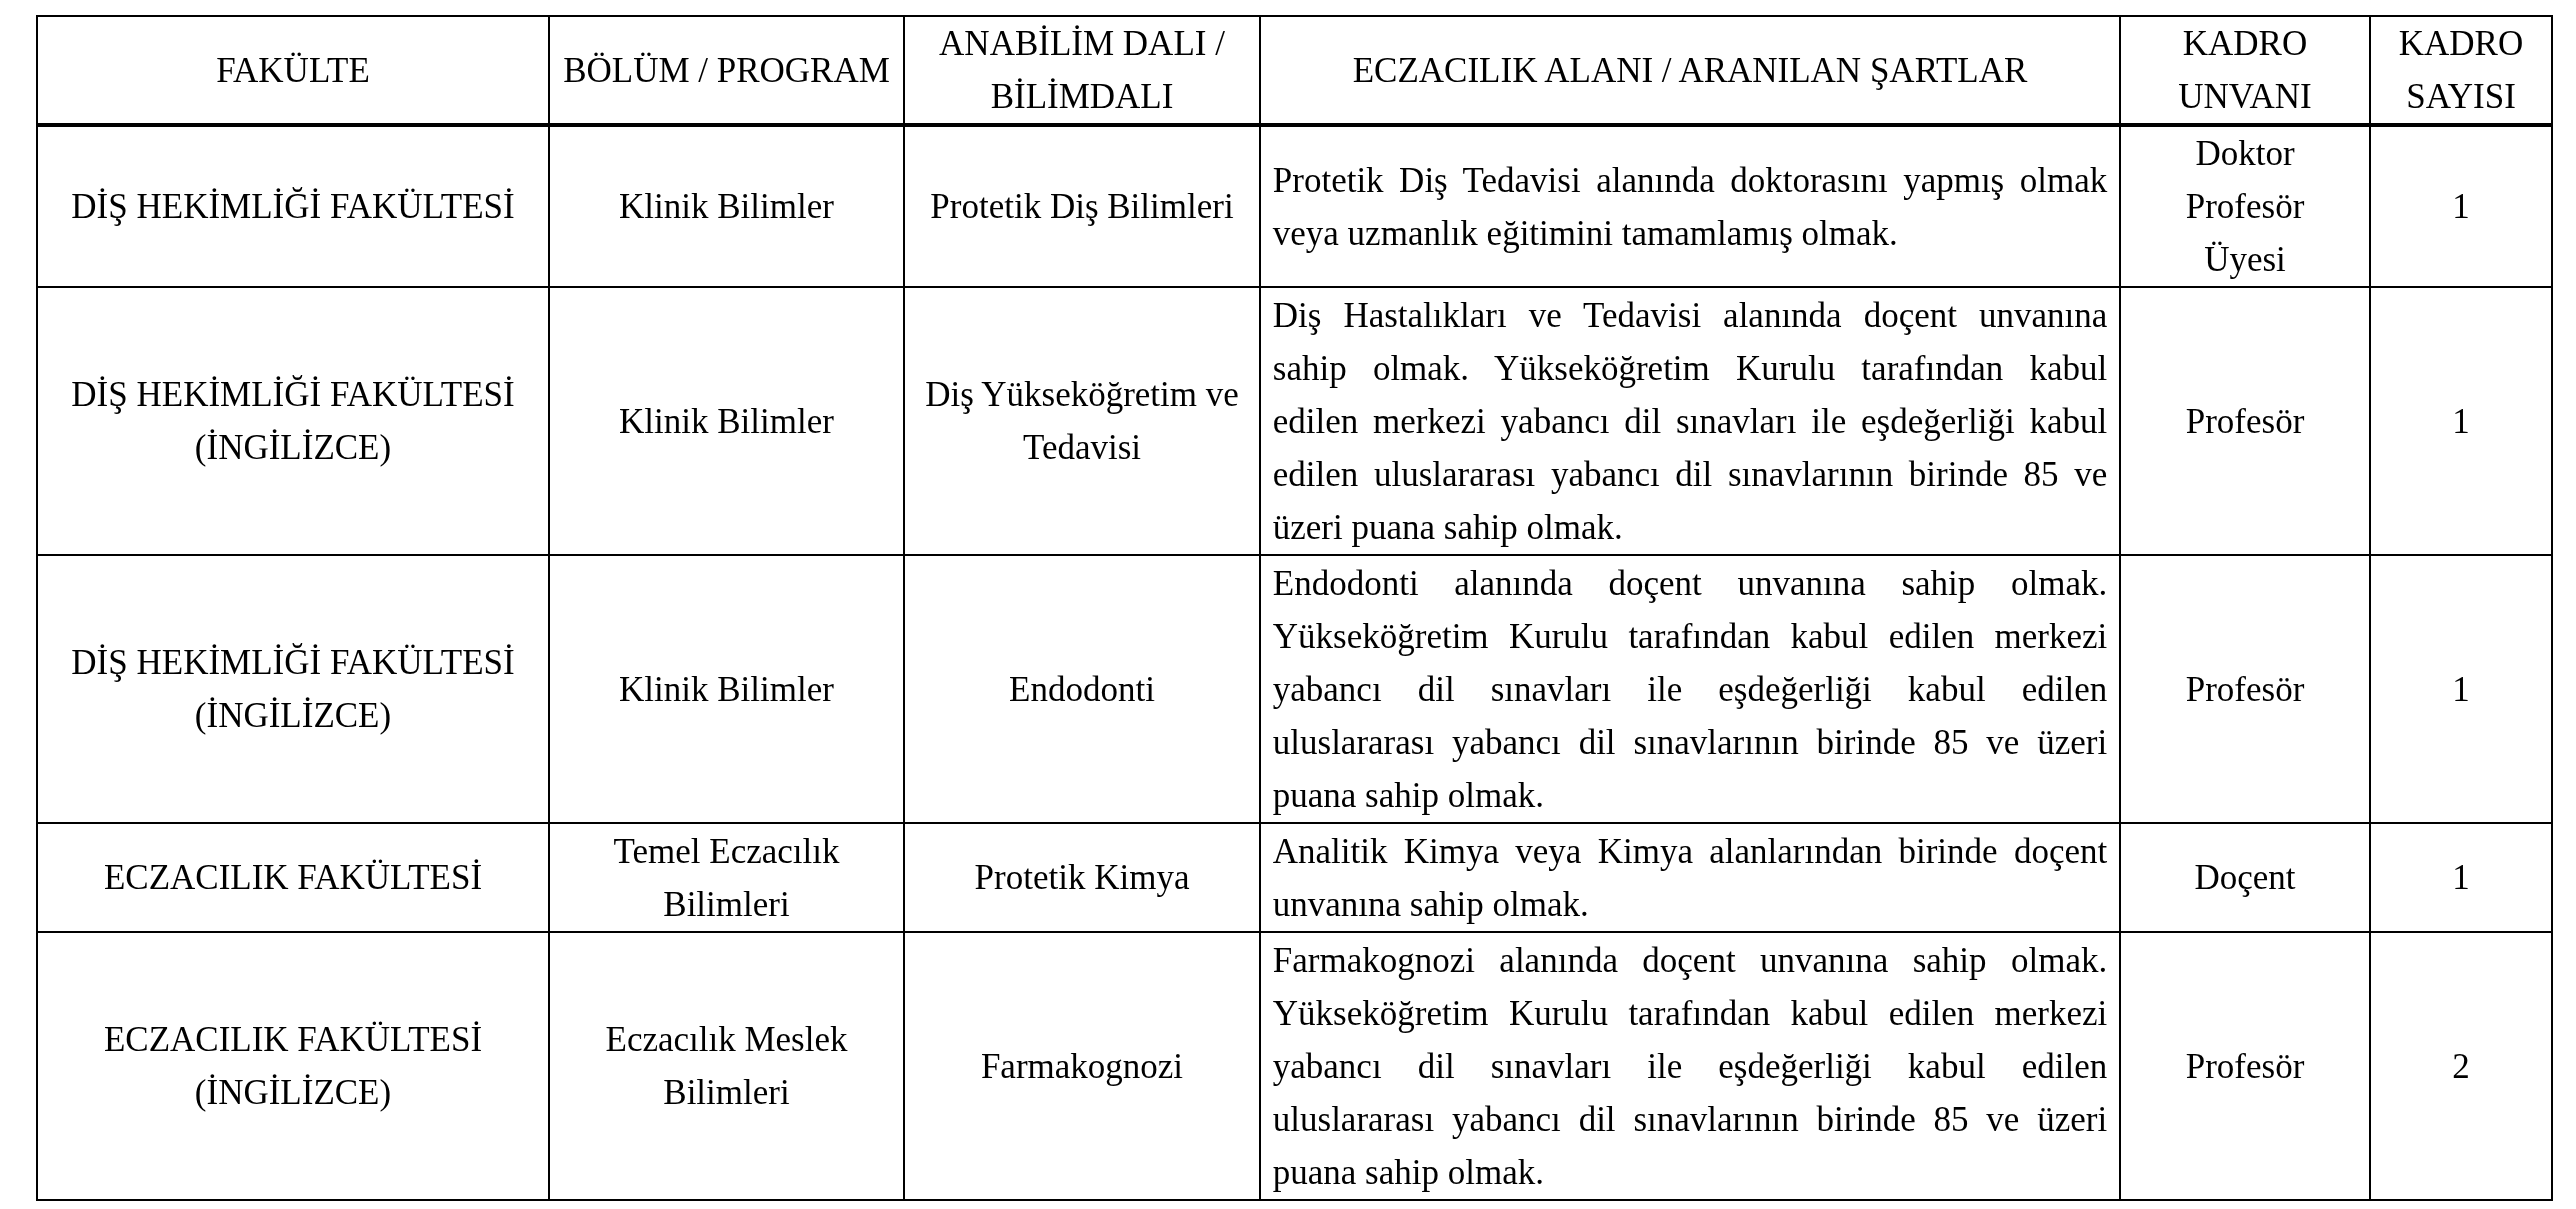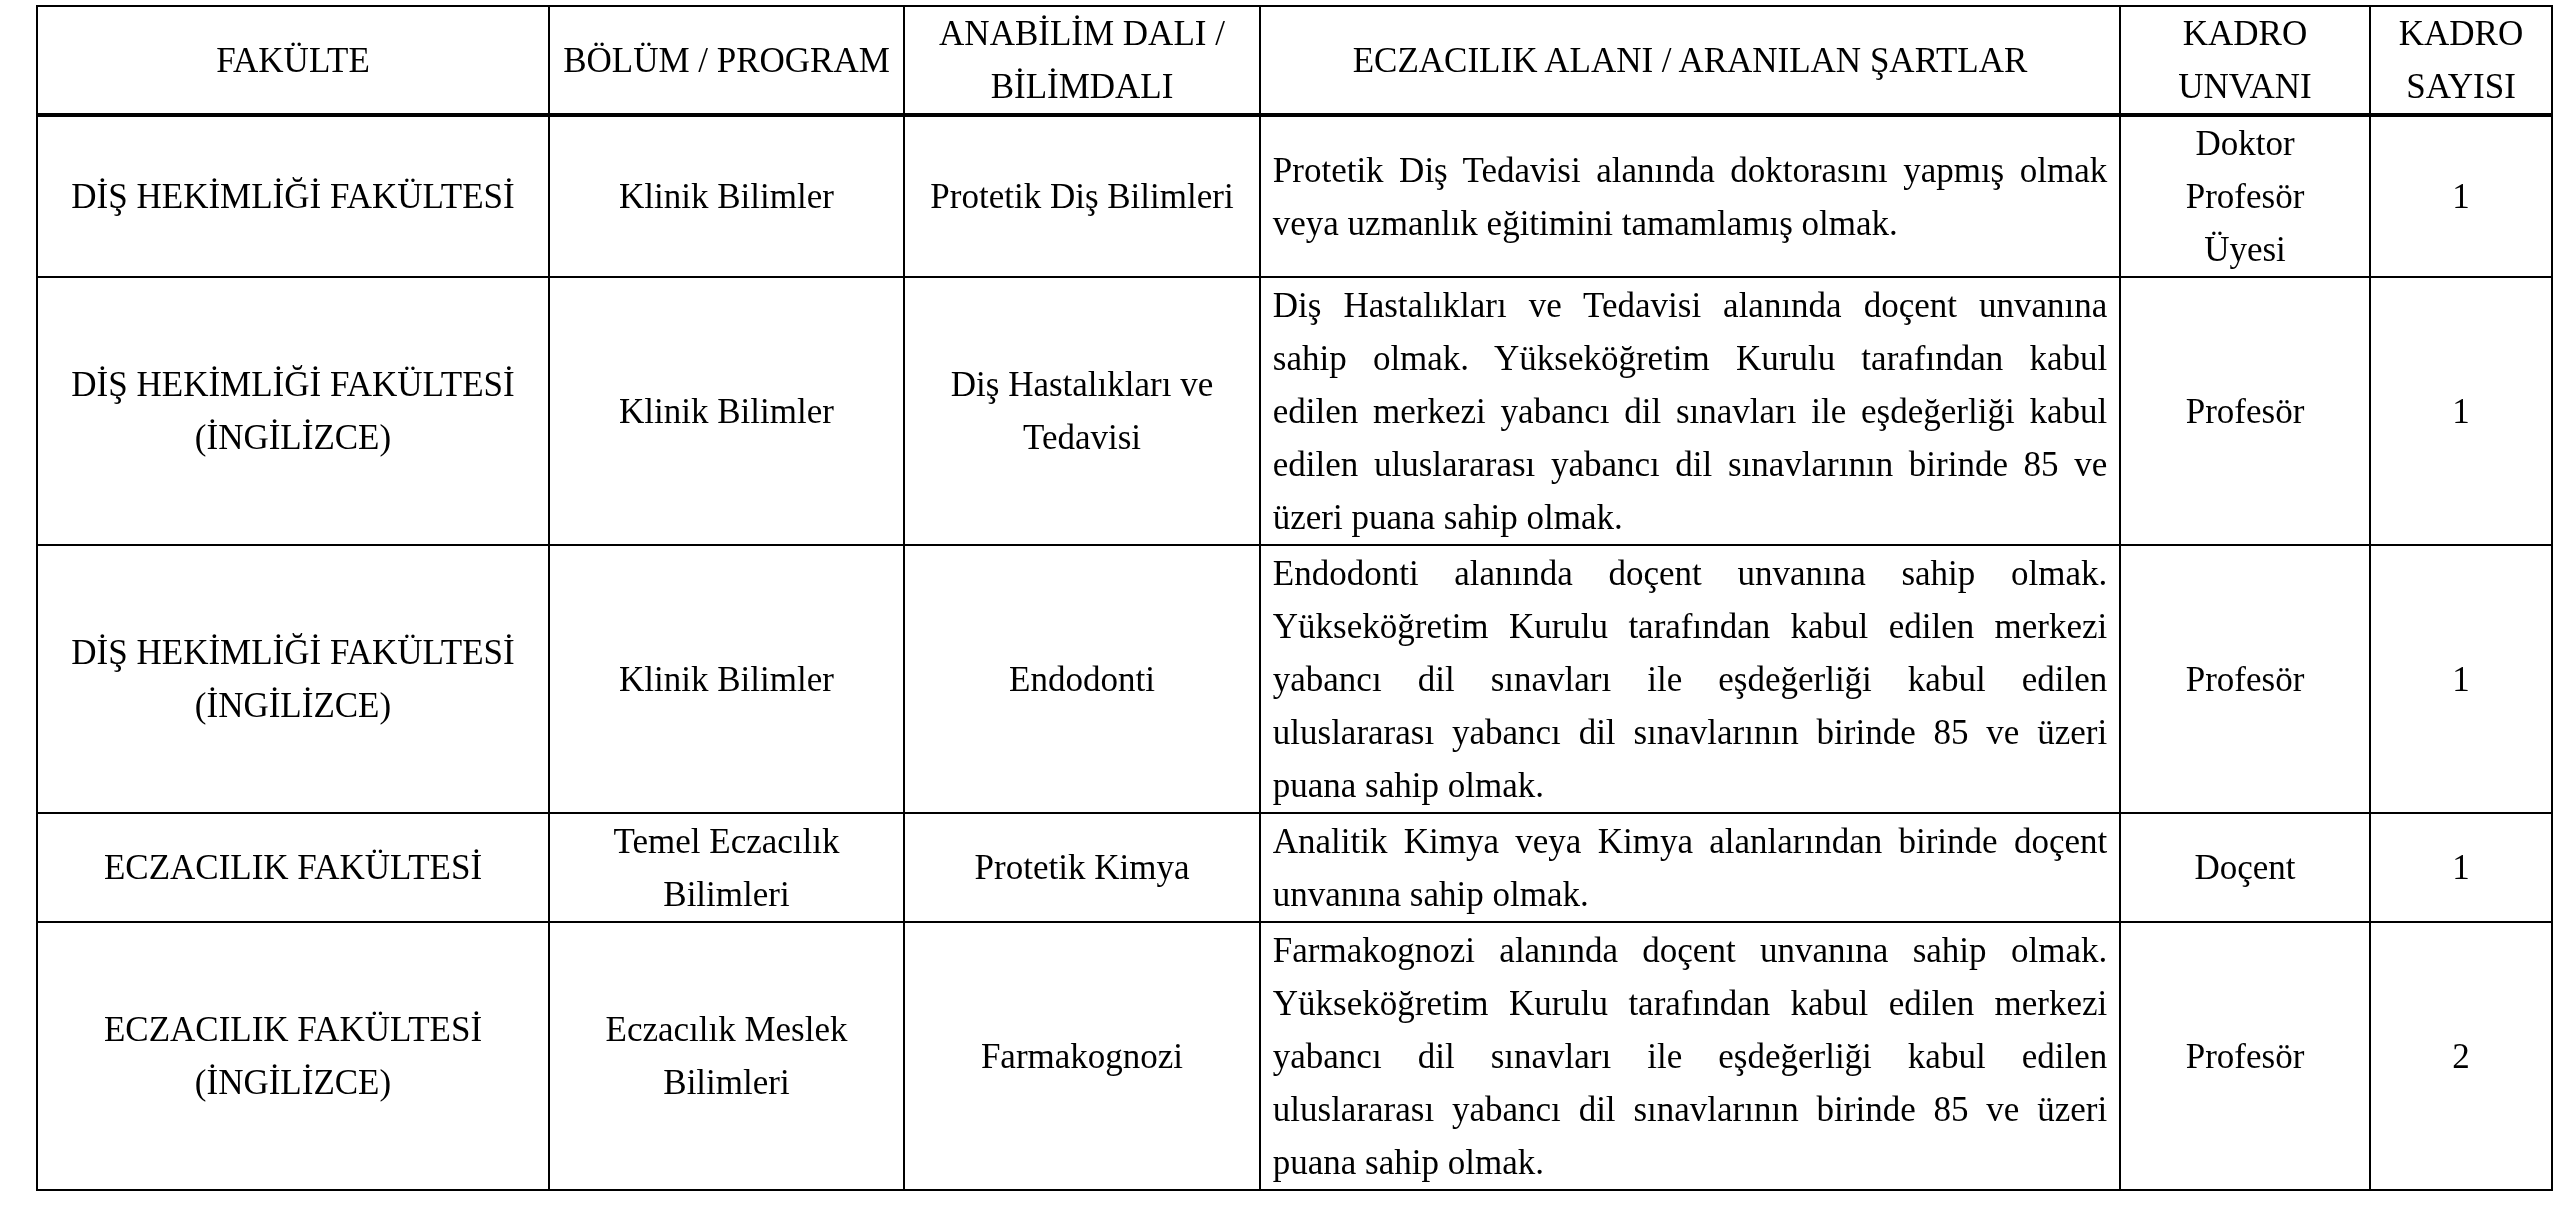--- a/index.html
+++ b/index.html
@@ -11,21 +11,21 @@
     width: 2576px;
     height: 1210px;
     position: relative;
     overflow: hidden;
     font-family: "Liberation Serif", "DejaVu Serif", serif;
     color: #000000;
   }
   #doc-table {
     position: absolute;
     left: 36px;
-    top: 5px;
+    top: 15px;
     border-collapse: collapse;
     table-layout: fixed;
     width: 2516px;
     padding-left: 32px;
   }
   #doc-table td, #doc-table th {
     border: 2.5px solid #000;
     padding: 0 11.8px;
     font-weight: normal;
     font-size: 35px;
@@ -89,21 +89,21 @@
       <td class="ml">Protetik Diş Bilimleri</td>
       <td class="req">Protetik Diş Tedavisi alanında doktorasını yapmış olmak veya uzmanlık eğitimini tamamlamış olmak.</td>
       <td class="ml">Doktor Profesör
 Üyesi</td>
       <td class="ml">1</td>
     </tr>
     <tr class="h-r2">
       <td class="ml">DİŞ HEKİMLİĞİ FAKÜLTESİ
 (İNGİLİZCE)</td>
       <td class="ml">Klinik Bilimler</td>
-      <td class="ml">Diş Hastalıkları ve
+      <td class="ml">Diş Yükseköğretim ve
 Tedavisi</td>
       <td class="req">Diş Hastalıkları ve Tedavisi alanında doçent unvanına sahip olmak. Yükseköğretim Kurulu tarafından kabul edilen merkezi yabancı dil sınavları ile eşdeğerliği kabul edilen uluslararası yabancı dil sınavlarının birinde 85 ve üzeri puana sahip olmak.</td>
       <td class="ml">Profesör</td>
       <td class="ml">1</td>
     </tr>
     <tr class="h-r3">
       <td class="ml">DİŞ HEKİMLİĞİ FAKÜLTESİ
 (İNGİLİZCE)</td>
       <td class="ml">Klinik Bilimler</td>
       <td class="ml">Endodonti</td>

